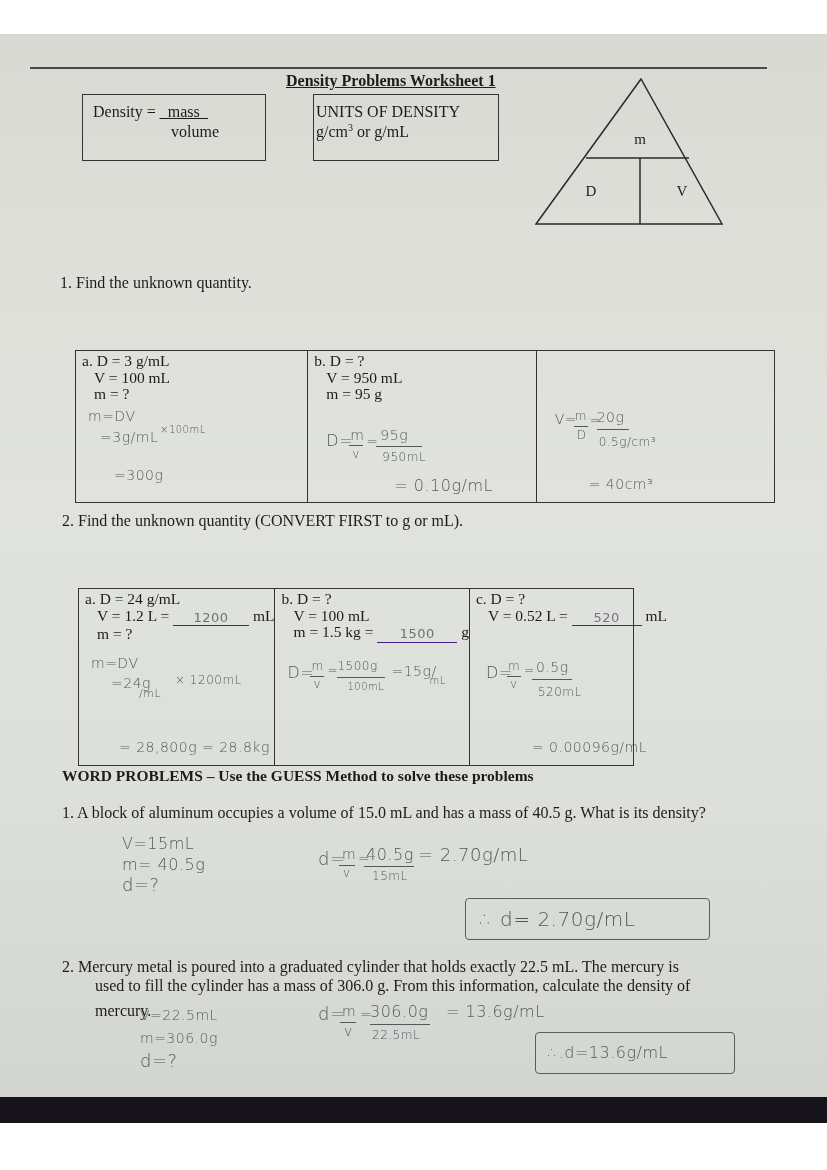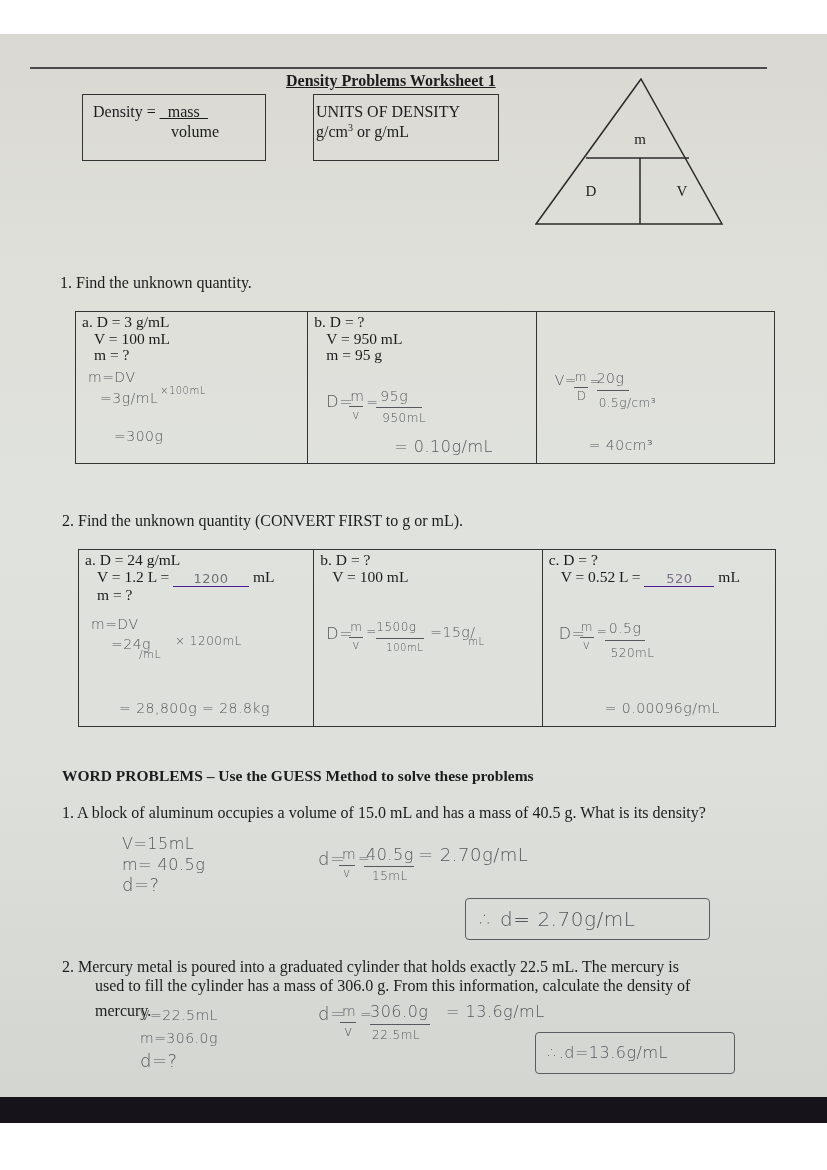--- a/index.html
+++ b/index.html
@@ -21,21 +21,21 @@
 
   .box { position: absolute; border: 1.5px solid #333; }
   .formula-box { left: 82px; top: 94px; width: 184px; height: 67px; }
   .units-box { left: 313px; top: 94px; width: 186px; height: 67px; }
   .t16 { font-size: 16px; line-height: 19px; white-space: nowrap; }
 
   .triangle { left: 535px; top: 78px; width: 210px; height: 150px; }
   .tri-label { font-family: "Liberation Serif", serif; font-size: 15px; }
 
   .q-heading { font-size: 16px; white-space: nowrap; }
-  .tbl { position: absolute; border: 1.5px solid #333; display: flex; }
+  .tbl { position: absolute; border: 1.5px solid #333; display: flex; margin-top: 39px; }
   .cell { position: relative; border-right: 1.5px solid #333; height: 100%; }
   .cell:last-child { border-right: none; }
   .given { font-size: 15.5px; line-height: 16.5px; white-space: nowrap; padding: 2px 0 0 6px; }
   .given .ind { padding-left: 12px; }
   sup { font-size: 10px; vertical-align: super; line-height: 0; }
 
   .hw { position: absolute; font-family: "DejaVu Sans", sans-serif; color: #55585c; font-weight: 300; white-space: nowrap; letter-spacing: 0.5px; }
   .hw.s14 { font-size: 14px; }
   .hw.s16 { font-size: 16px; }
   .hw.s18 { font-size: 18px; }
@@ -125,41 +125,44 @@
     <div class="hw s13" style="left:53px; top:62px;">=</div>
     <div class="hw s14" style="left:60px; top:58px;">20g</div>
     <div class="frac-line" style="left:60px; top:78px; width:32px;"></div>
     <div class="hw s13" style="left:62px; top:84px;">0.5g/cm³</div>
     <div class="hw s14" style="left:52px; top:125px;">= 40cm³</div>
   </div>
 </div>
 
 <div class="abs q-heading" style="left:62px; top:512px;">2.   Find the unknown quantity (CONVERT FIRST to g or mL).</div>
 
-<div class="tbl" style="left:78px; top:549px; width:698px; height:178px;">
+<div class="tbl" style="left:78px; top:549px; width:556px; height:178px;">
 
   <div class="cell" style="width:236px;">
     <div class="given">
       <div>a. D = 24 g/mL</div>
       <div class="ind">
         <span>V = 1.2 L = </span><span class="blank" style="width:76px;"><span class="fill">1200</span></span>&nbsp;<span>mL</span>
       </div>
       <div class="ind">m = ?</div>
     </div>
     <div class="hw s14" style="left:12px; top:66px;">m=DV</div>
     <div class="hw s14" style="left:32px; top:86px;">=24g</div>
     <div class="hw s13" style="left:60px; top:98px; font-size:11px;">/mL</div>
     <div class="hw s13" style="left:96px; top:84px;">× 1200mL</div>
     <div class="hw s14" style="left:40px; top:150px;">= 28,800g = 28.8kg</div>
   </div>
 
   <div class="cell" style="width:229px;">
     <div class="given">
       <div>b. D = ?</div>
       <div class="ind">V = 100 mL</div>
+      <div class="ind">
+        <span>m = 1.5 kg = </span><span class="blank" style="width:80px;"><span class="fill">1500</span></span>&nbsp;<span>g</span>
+      </div>
     </div>
     <div class="hw s16" style="left:12px; top:74px;">D=</div>
     <div class="hw s13" style="left:36px; top:70px;">m</div>
     <div class="frac-line" style="left:35px; top:87px; width:14px;"></div>
     <div class="hw s13" style="left:38px; top:88px;">v</div>
     <div class="hw s13" style="left:52px; top:74px;">=</div>
     <div class="hw s13" style="left:62px; top:70px;">1500g</div>
     <div class="frac-line" style="left:62px; top:88px; width:48px;"></div>
     <div class="hw s13" style="left:72px; top:92px; font-size:10px;">100mL</div>
     <div class="hw s14" style="left:116px; top:74px;">=15g/</div>

